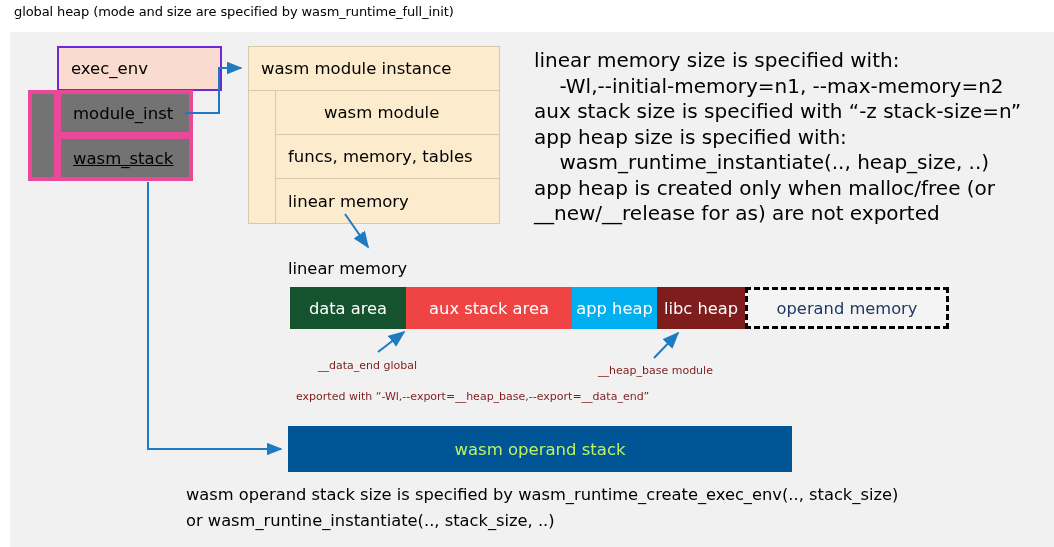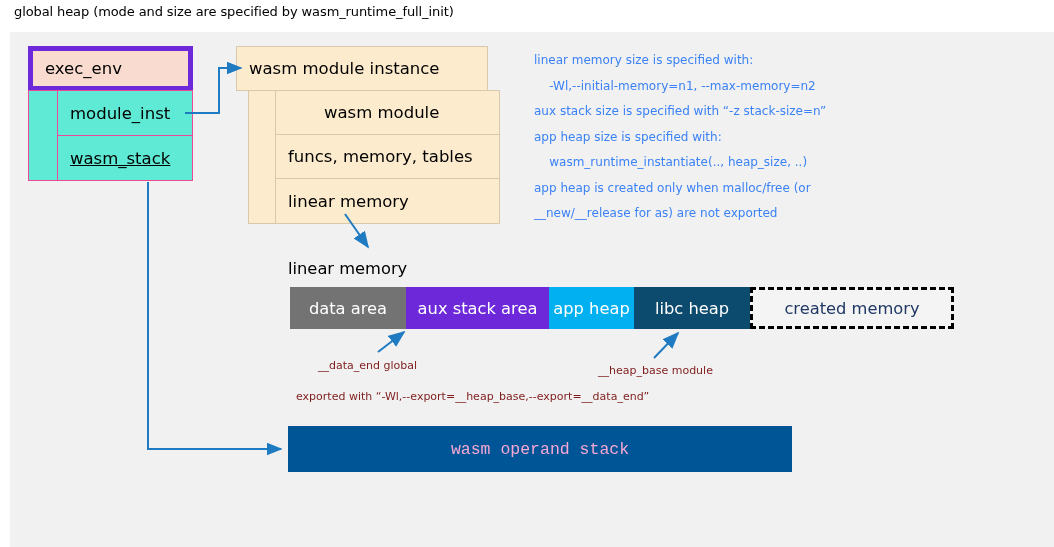--- a/index.html
+++ b/index.html
@@ -47,25 +47,26 @@
     box-sizing: border-box;
     display: flex;
     align-items: center;
     font-size: 16.5px;
     color: #000000;
   }
 
   
   .pink {
     background: #fadbcf;
-    border: 5px solid #6d28d9;
+    border: 2px solid #6d28d9;
+    margin-left: 29px;
   }
   .pink-cell {
-    background: #5eead4;
-    border: 1px solid #ec4899;
+    background: #737373;
+    border: 4px solid #ec4899;
     text-align: center;
   }
 
   
   .orange {
     background: #fdebcd;
     border: 1px solid #d6c9ae;
   }
   .orange-cell {
     background: #fdebcd;
@@ -77,23 +78,23 @@
     white-space: nowrap;
     font-size: 16.5px;
   }
 
   
   .info-text {
     position: absolute;
     left: 534px;
     top: 48px;
     width: 500px;
-    font-size: 12px;
+    font-size: 20px;
     line-height: 25.5px;
-    color: #3b82f6;
+    color: #000000;
     white-space: pre;
   }
 
   
   .lm-caption {
     position: absolute;
     left: 288px;
     top: 259px;
     font-size: 16.3px;
     color: #000000;
@@ -133,24 +134,23 @@
   .operand-stack {
     position: absolute;
     left: 288px;
     top: 426px;
     width: 504px;
     height: 46px;
     background: #005596;
     display: flex;
     align-items: center;
     justify-content: center;
-    color: #f9a8d4;
+    color: #bef264;
     font-size: 16.5px;
     white-space: nowrap;
-    font-family: Liberation Mono, monospace;
   }
 
   .bottom-note {
     position: absolute;
     left: 186px;
     top: 482px;
     width: 850px;
     font-size: 16.3px;
     line-height: 26px;
     color: #000000;
@@ -180,21 +180,21 @@
     <span class="box-label">exec_env</span>
   </div>
   <div class="box pink-cell" style="left:28px; top:90px; width:30px; height:91px;"></div>
   <div class="box pink-cell" style="left:57px; top:90px; width:136px; height:46px;">
     <span class="box-label">module_inst</span>
   </div>
   <div class="box pink-cell" style="left:57px; top:135px; width:136px; height:46px;text-decoration:underline;">
     <span class="box-label">wasm_stack</span>
   </div>
 
-  <div class="box orange" style="left:236px; top:46px; width:252px; height:45px;">
+  <div class="box orange" style="left:248px; top:46px; width:252px; height:45px;">
     <span class="box-label">wasm module instance</span>
   </div>
   <div class="box orange-cell" style="left:248px; top:90px; width:28px; height:134px;"></div>
   <div class="box orange-cell" style="left:275px; top:90px; width:225px; height:45px;padding-left:36px;">
     <span class="box-label">wasm module</span>
   </div>
   <div class="box orange-cell" style="left:275px; top:134px; width:225px; height:45px;">
     <span class="box-label">funcs, memory, tables</span>
   </div>
   <div class="box orange-cell" style="left:275px; top:178px; width:225px; height:46px;">
@@ -204,44 +204,46 @@
   <div class="info-text">linear memory size is specified with:
     -Wl,--initial-memory=n1, --max-memory=n2
 aux stack size is specified with “-z stack-size=n”
 app heap size is specified with:
     wasm_runtime_instantiate(.., heap_size, ..)
 app heap is created only when malloc/free (or
 __new/__release for as) are not exported</div>
 
   <div class="lm-caption">linear memory</div>
   <div class="mem-bar" id="mem-bar">
-      <div class="seg" style="width: 116px; background: #737373; color: rgb(255, 255, 255);">
+      <div class="seg" style="width: 116px; background: #14532d; color: rgb(255, 255, 255);">
         <span>data area</span>
       </div>
-      <div class="seg" style="width: 143px; background: #6d28d9; color: rgb(255, 255, 255); text-align: center;">
+      <div class="seg" style="width: 166px; background: #ef4444; color: rgb(255, 255, 255); text-align: center;">
         <span>aux stack area</span>
       </div>
       <div class="seg" style="width: 85px; background: rgb(0, 176, 240); color: rgb(255, 255, 255);">
         <span>app heap</span>
       </div>
-      <div class="seg" style="width: 116px; background: #0c4a6e; color: rgb(255, 255, 255);">
+      <div class="seg" style="width: 88px; background: #7f1d1d; color: rgb(255, 255, 255);">
         <span>libc heap</span>
       </div>
       <div class="seg dashed" style="width: 204px; color: rgb(31, 56, 100);">
-        <span>created memory</span>
+        <span>operand memory</span>
       </div>
     </div>
 
   <div class="anno" style="left:318px; top:359px;">__data_end global</div>
   <div class="anno" style="left:598px; top:364px;">__heap_base module</div>
   <div class="anno" style="left:296px; top:390px;">exported with “-Wl,--export=__heap_base,--export=__data_end”</div>
 
   <div class="operand-stack">
     <span>wasm operand stack</span>
   </div>
+  <div class="bottom-note">wasm operand stack size is specified by wasm_runtime_create_exec_env(.., stack_size)
+or wasm_runtine_instantiate(.., stack_size, ..)</div>
 
   <svg id="arrows" viewBox="0 0 1054 547" xmlns="http://www.w3.org/2000/svg">
     <defs>
       <marker id="ah" markerWidth="9" markerHeight="9" refX="7.2" refY="3.2" orient="auto" markerUnits="strokeWidth">
         <path d="M0,0 L8,3.2 L0,6.4 z" fill="#1F7BC1"></path>
       </marker>
       <marker id="ah2" markerWidth="10" markerHeight="10" refX="7.6" refY="3.4" orient="auto" markerUnits="strokeWidth">
         <path d="M0,0 L8.5,3.4 L0,6.8 z" fill="#1F7BC1"></path>
       </marker>
     </defs>

